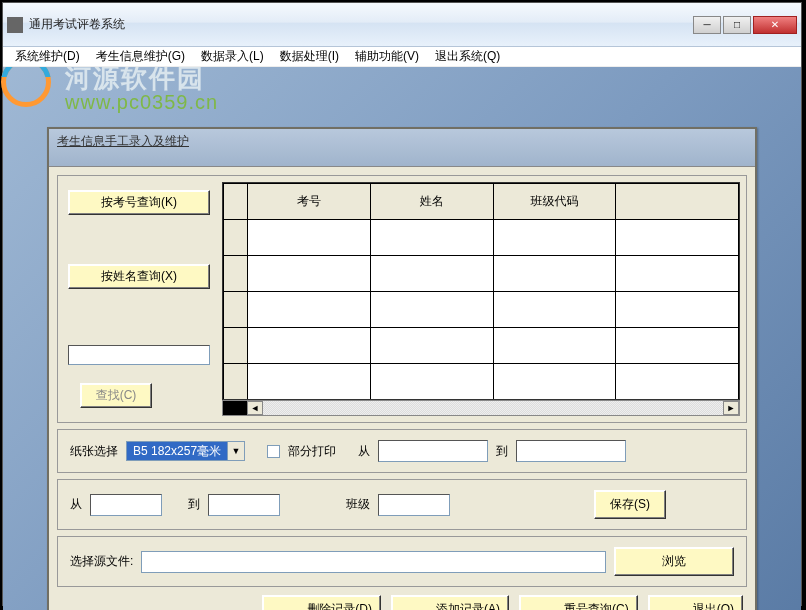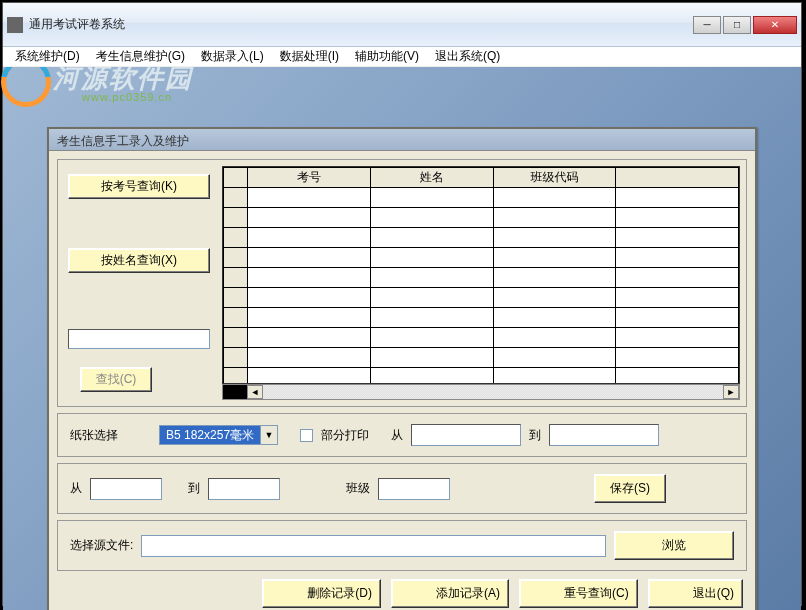--- a/index.html
+++ b/index.html
@@ -19,49 +19,49 @@
     .menubar { height: 20px; background: #fff; display: flex; align-items: center; padding: 0 4px; border-bottom: 1px solid #eee; position: relative; z-index: 2; }
     .menubar .menu-item { padding: 2px 8px; cursor: pointer; color: #000; }
     
     
     .client { position: relative; height: 554px; background: linear-gradient(135deg, #9fb8d4 0%, #7d9bc0 50%, #5a7ba5 100%); }
     
     
     .watermark { position: absolute; top: -18px; left: -10px; pointer-events: none; z-index: 1; }
     .watermark .logo-circle { width: 50px; height: 50px; border: 5px solid #ff9933; border-radius: 50%; position: absolute; top: 8px; left: 8px; }
     .watermark .logo-arc { position: absolute; top: 8px; left: 8px; width: 50px; height: 50px; border: 5px solid #33aadd; border-radius: 50%; clip-path: polygon(0 0, 100% 0, 100% 40%, 0 40%); }
-    .watermark .wm-text { position: absolute; top: 12px; left: 60px; font-size: 26px; font-weight: bold; color: #d8e4ec; font-style: italic; letter-spacing: 2px; white-space: nowrap; }
-    .watermark .wm-url { position: absolute; top: 42px; left: 89px; font-size: 11px; color: #7fb848; font-family: Arial; letter-spacing: 1px; }
+    .watermark .wm-text { position: absolute; top: 12px; left: 72px; font-size: 26px; font-weight: bold; color: #d8e4ec; letter-spacing: 2px; white-space: nowrap; }
+    .watermark .wm-url { position: absolute; top: 42px; left: 72px; font-size: 20px; color: #7fb848; font-family: Arial; letter-spacing: 1px; }
     
     
     .dialog { position: absolute; top: 60px; left: 44px; width: 710px; height: 490px; background: #ece9d8; border: 2px solid #716f64; box-shadow: 1px 1px 2px rgba(0,0,0,0.3); }
-    .dialog-title { height: 22px; background: linear-gradient(to bottom, #b8c8dc 0%, #a0b4cc 100%); padding: 4px 8px; color: #333; border-bottom: 1px solid #888; }
+    .dialog-title { height: 38px; background: linear-gradient(to bottom, #b8c8dc 0%, #a0b4cc 100%); padding: 4px 8px; color: #333; border-bottom: 1px solid #888; text-decoration: underline; }
     .dialog-body { padding: 8px; }
     
     
     .top-section { display: flex; gap: 8px; border: 1px solid #999; padding: 6px; background: #ece9d8; height: 248px; }
     .query-col { width: 150px; display: flex; flex-direction: column; gap: 18px; padding: 8px 4px; }
     .btn { background: #fef9c3; border: 1px solid #333; border-top-color: #fff; border-left-color: #fff; box-shadow: inset -1px -1px 0 #808080, inset 1px 1px 0 #fff; padding: 5px 8px; text-align: center; cursor: pointer; min-height: 24px; display: flex; align-items: center; justify-content: center; }
     .btn.disabled { color: #888; margin-left: 12px; }
     .txt-input { background: #fff; border: 1px solid #7f9db9; border-top-color: #555; border-left-color: #555; height: 22px; padding: 2px 4px; }
     
     .grid-wrap { flex: 1; display: flex; flex-direction: column; }
     .grid { flex: 1; background: #fff; border: 1px solid #333; position: relative; overflow: hidden; }
     .grid table { width: 100%; border-collapse: collapse; table-layout: fixed; }
-    .grid th, .grid td { border: 1px solid #000; height: 20px; text-align: center; font-weight: normal; }
+    .grid th, .grid td { border: 1px solid #000; height: 36px; text-align: center; font-weight: normal; }
     .grid th { background: #ece9d8; }
     .grid .rownum { width: 24px; background: #ece9d8; }
     .grid-scrollbar { height: 16px; background: #ece9d8; border: 1px solid #888; display: flex; align-items: center; }
     .sb-btn { width: 16px; height: 14px; background: #ece9d8; border: 1px solid #888; display: flex; align-items: center; justify-content: center; font-size: 9px; }
     .sb-track { flex: 1; height: 14px; background: repeating-conic-gradient(#ddd 0% 25%, #eee 0% 50%) 0/2px 2px; }
     
     
     .row-panel { border: 1px solid #999; padding: 10px 12px; margin-top: 6px; background: #ece9d8; display: flex; align-items: center; gap: 8px; }
     .label { white-space: nowrap; }
-    .select-box { display: inline-flex; align-items: flex-end; margin-left: 33px; }
+    .select-box { display: inline-flex; align-items: flex-end; }
     .select-value { background: #316ac5; color: #fff; padding: 3px 6px; height: 20px; display: flex; align-items: center; border: 1px solid #7f9db9; border-right: none; }
     .select-arrow { width: 18px; height: 20px; background: #ece9d8; border: 1px solid #7f9db9; display: flex; align-items: center; justify-content: center; font-size: 9px; cursor: pointer; }
     .checkbox { width: 13px; height: 13px; background: #fff; border: 1px solid #7f9db9; display: inline-block; }
     
     .row-panel .txt-input.sm { width: 72px; }
     .row-panel .txt-input.md { width: 110px; }
     .spacer { flex: 1; }
     
     .file-row .file-input { flex: 1; height: 22px; background: #fff; border: 1px solid #7f9db9; padding: 2px 4px; }
     

